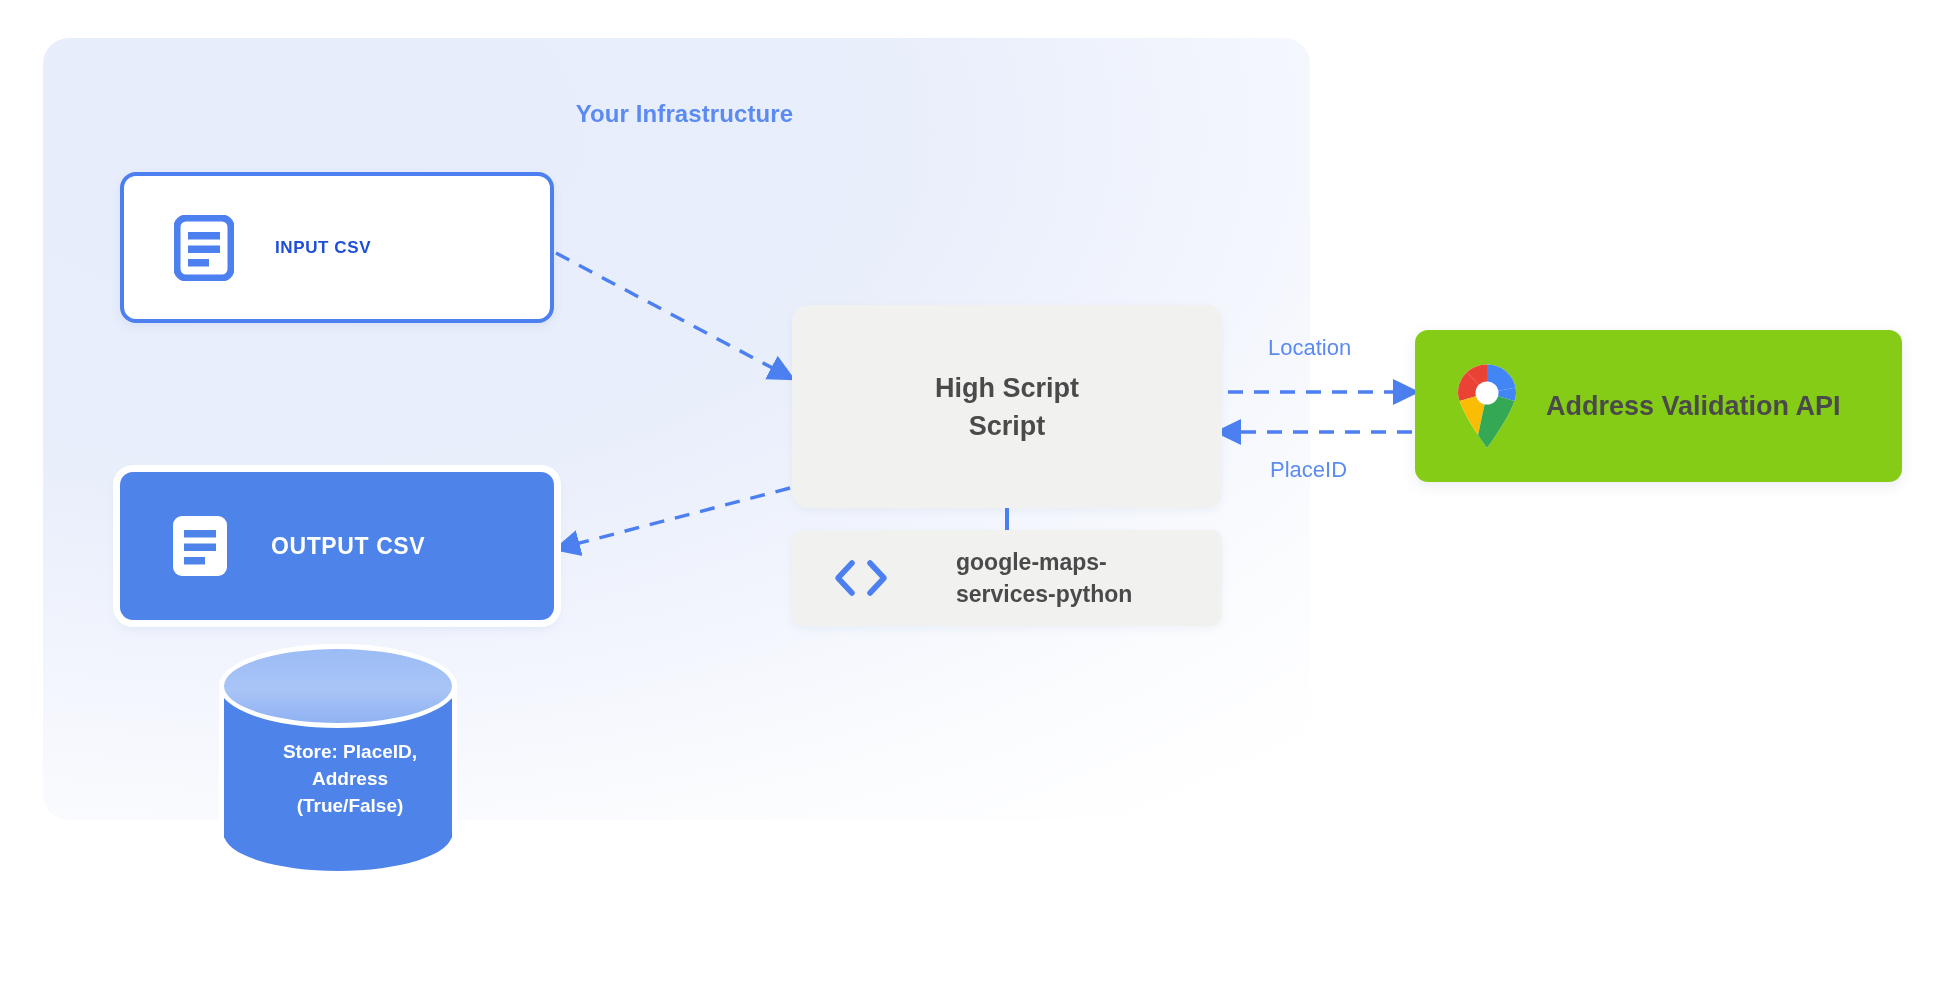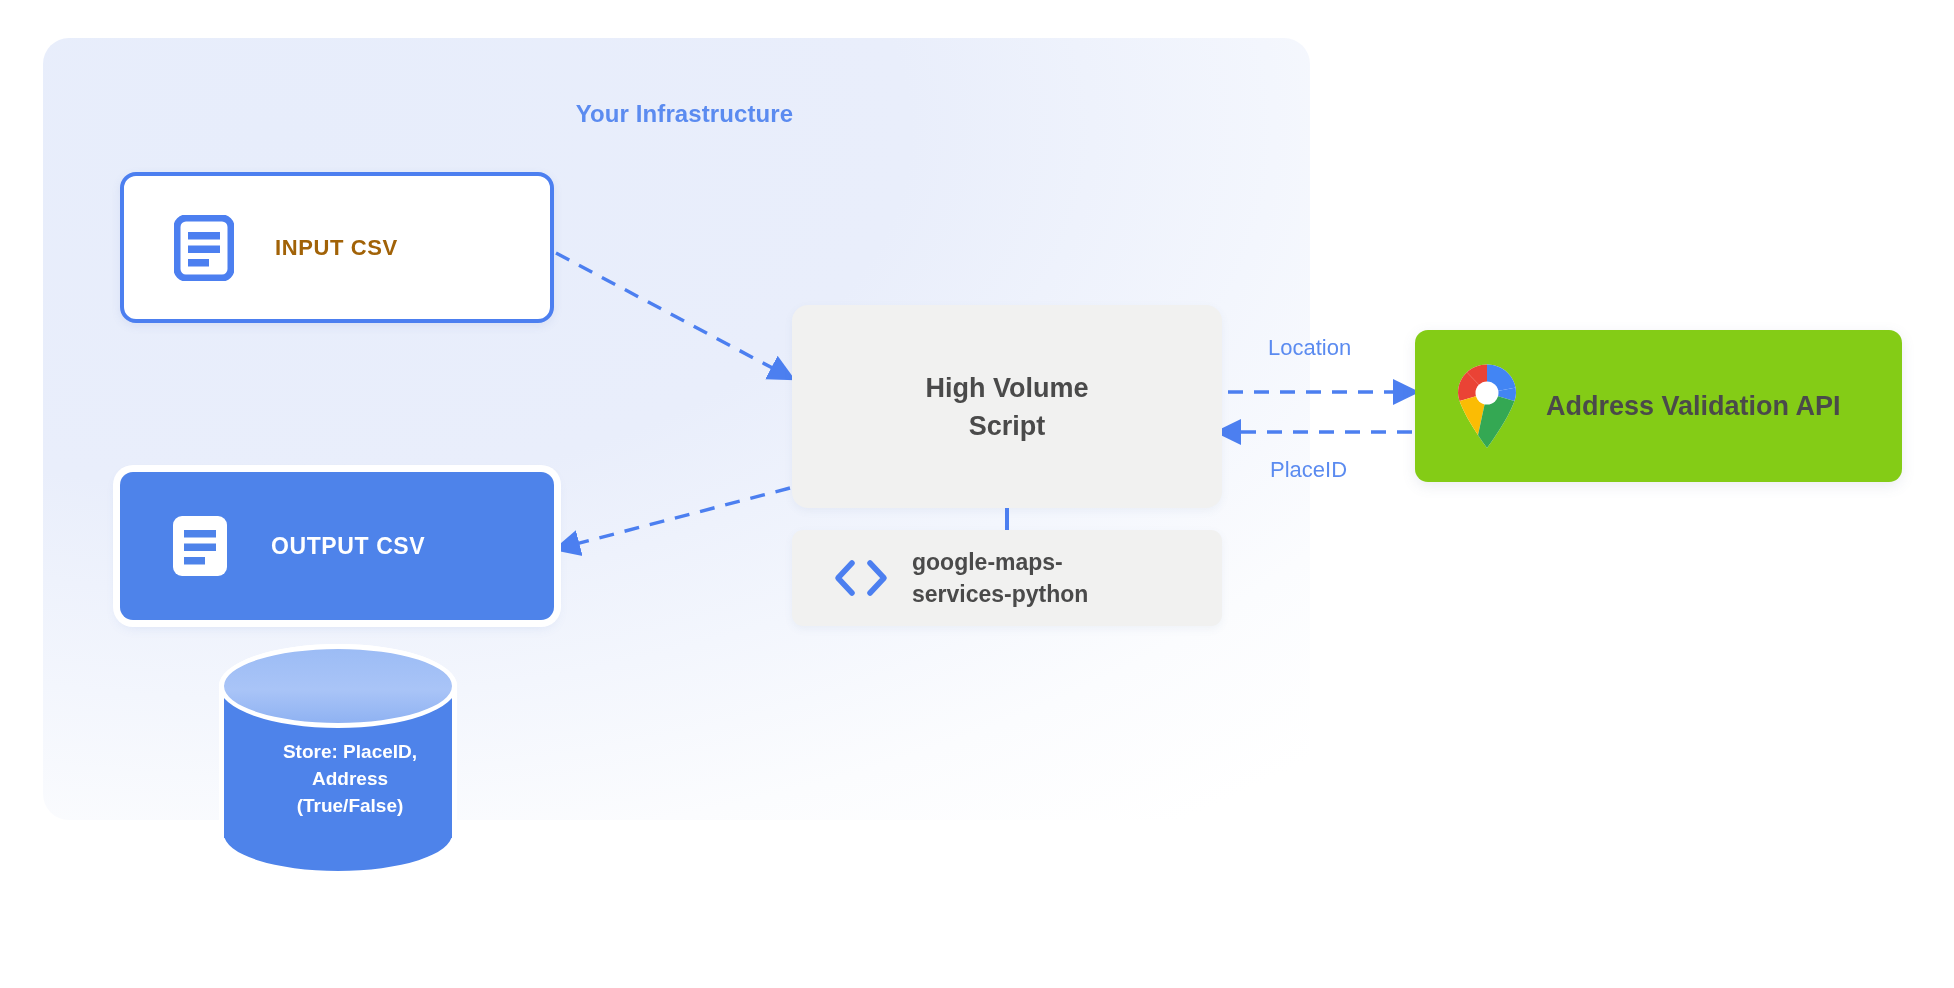--- a/index.html
+++ b/index.html
@@ -40,21 +40,21 @@
   
   .input-csv{
     left:120px;top:172px;width:434px;height:151px;
     background:#ffffff;
     border:4px solid #4c7ff0;
     border-radius:16px;
     box-shadow:0 3px 10px rgba(80,110,190,.10);
     padding-left:50px;
   }
   .input-csv .lbl{
-    font-size:22px;font-weight:bold;color:#a16207;letter-spacing:.6px;
+    font-size:17px;font-weight:bold;color:#1d4ed8;letter-spacing:.6px;
     margin-left:41px;
   }
 
   
   .output-csv{
     left:120px;top:472px;width:434px;height:148px;
     background:#4e83ea;
     border-radius:13px;
     box-shadow:0 0 0 7px #ffffff, 0 5px 14px rgba(70,110,200,.18);
     padding-left:50px;
@@ -110,20 +110,21 @@
   .stub{
     position:absolute;left:1005px;top:508px;width:4px;height:22px;background:#4c7ff0;
   }
 
   
   .lib-box{
     position:absolute;left:792px;top:530px;width:430px;height:96px;
     background:#f1f1f0;border-radius:11px;
     display:flex;align-items:center;
     box-shadow:0 3px 9px rgba(90,110,150,.07);
+    gap:44px;
   }
   .lib-icon{margin-left:40px;width:58px;height:44px;flex:0 0 auto;}
   .lib-text{
     margin-left:22px;font-size:23px;font-weight:bold;color:#4a4a4a;line-height:32px;
   }
 
   
   .api-box{
     position:absolute;left:1415px;top:330px;width:487px;height:152px;
     background:#84cc16;border-radius:13px;
@@ -193,21 +194,21 @@
     <div class="db-top"></div>
     <div class="db-text">
       <div>Store: PlaceID,</div>
       <div>Address</div>
       <div>(True/False)</div>
     </div>
   </div>
 
   <div class="script-box">
     <div class="script-text">
-      <div>High Volume</div>
+      <div>High Script</div>
       <div>Script</div>
     </div>
   </div>
 
   <div class="stub"></div>
 
   <div class="lib-box">
     <svg class="lib-icon" viewBox="0 0 58 44">
       <path d="M20 7 L6 22 L20 37" fill="none" stroke="#4c7ff0" stroke-width="5.5" stroke-linecap="round" stroke-linejoin="round"></path>
       <path d="M38 7 L52 22 L38 37" fill="none" stroke="#4c7ff0" stroke-width="5.5" stroke-linecap="round" stroke-linejoin="round"></path>

